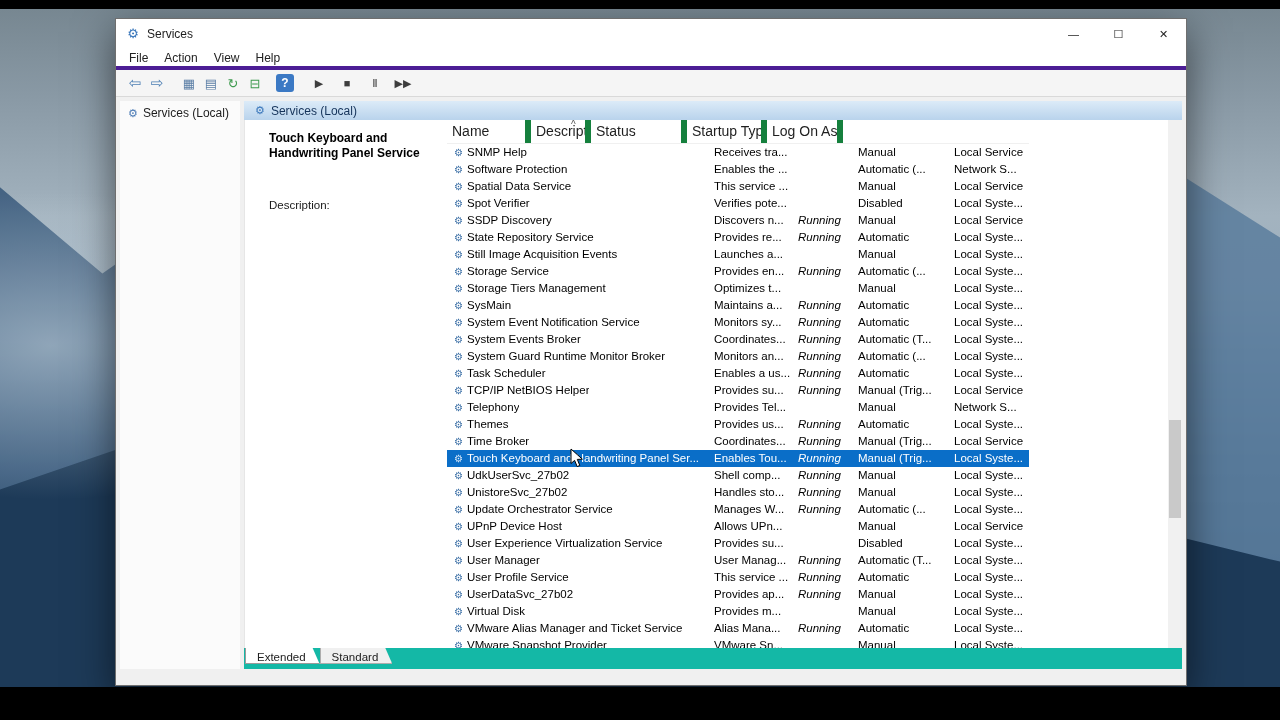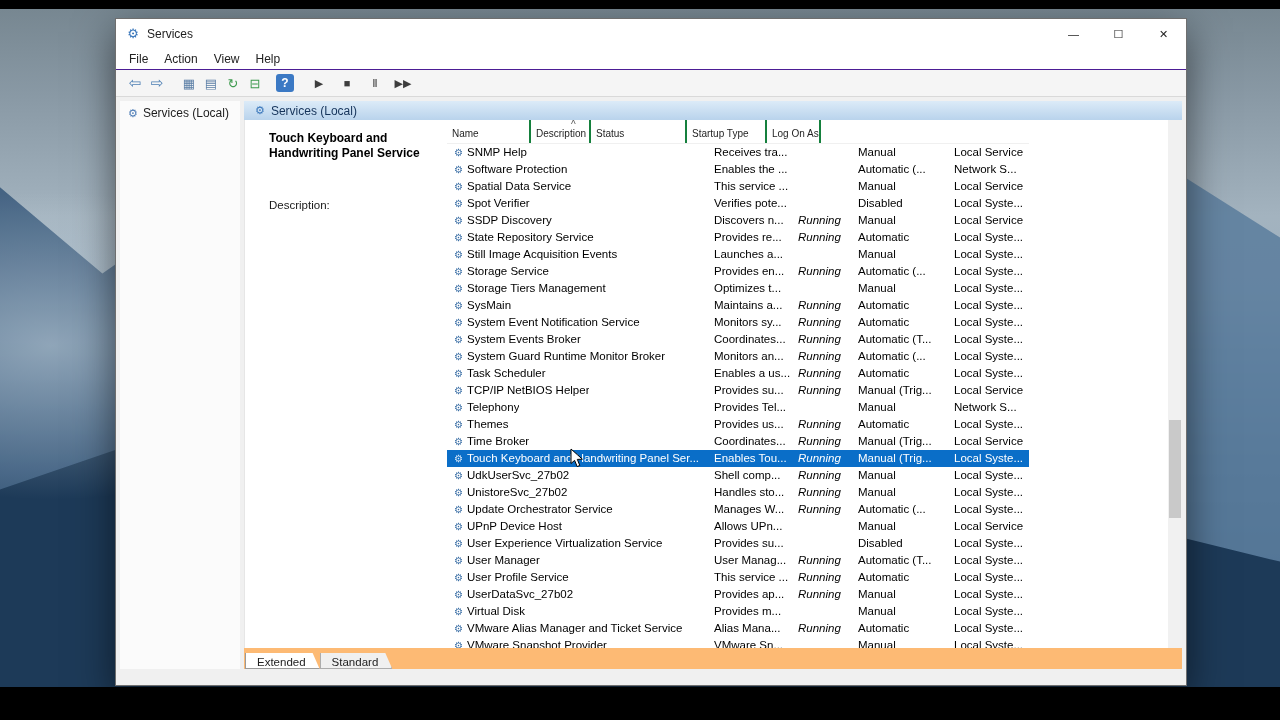--- a/index.html
+++ b/index.html
@@ -31,21 +31,21 @@
 
   .titlebar { height:30px; background:#fff; display:flex; align-items:center; flex:0 0 auto; }
   .app-icon { width:16px; height:16px; margin:0 6px 0 9px; color:#3a77bb; font-size:13px;
     line-height:16px; text-align:center; }
   .title-text { font-size:12px; color:#1d1d1d; }
   .caption-btns { margin-left:auto; display:flex; height:100%; }
   .cap-btn { width:45px; height:100%; display:flex; align-items:center; justify-content:center;
     font-size:11px; color:#222; }
 
   .menubar { height:21px; background:#fff; display:flex; align-items:center; padding-left:5px;
-    flex:0 0 auto; border-bottom:1px solid #4c1d95; }
+    flex:0 0 auto; border-bottom:4px solid #4c1d95; }
   .menu-item { font-size:12px; color:#222; padding:2px 8px; }
 
   .toolbar { height:27px; background:#f5f5f5; border-bottom:1px solid #d9d9d9;
     display:flex; align-items:center; padding-left:8px; flex:0 0 auto; }
   .tb-btn { min-width:22px; height:22px; display:flex; align-items:center; justify-content:center;
     font-size:13px; color:#4a4a4a; padding:0 2px; }
   .tb-btn:nth-child(1), .tb-btn:nth-child(2) { color:#4d7fb3; font-size:15px; }
   .tb-btn:nth-child(2) { margin-right:10px; }
   .tb-btn:nth-child(3), .tb-btn:nth-child(4) { color:#5a7da5; }
   .tb-btn:nth-child(5), .tb-btn:nth-child(6) { color:#3f9b4f; }
@@ -73,42 +73,42 @@
     border-left:1px solid #e6e6e6; }
 
   .detail-pane { width:202px; flex:0 0 auto; padding:11px 6px 10px 24px; }
   .detail-title { font-size:12px; font-weight:bold; color:#000; line-height:1.25; }
   .detail-desc-label { margin-top:38px; font-size:11.5px; color:#1a1a1a; }
   .detail-desc { margin-top:2px; font-size:11.5px; color:#1a1a1a; line-height:1.3; width:172px; }
 
   .list-pane { flex:1; min-width:0; position:relative; padding-right:14px; overflow:hidden; }
   .header-row { display:flex; height:24px; position:relative; border-bottom:1px solid #f0f0f0;
     width:582px; }
-  .hcell { font-size:10px; color:#1f1f1f; border-right:2px solid #15803d;
+  .hcell { font-size:14px; color:#1f1f1f; border-right:6px solid #15803d;
     display:flex; align-items:flex-end; padding:0 0 4px 5px; white-space:nowrap; overflow:hidden; }
   .hcell:nth-child(1){ width:262px; } .hcell:nth-child(2){ width:84px; }
   .hcell:nth-child(3){ width:60px; } .hcell:nth-child(4){ width:96px; }
   .hcell:nth-child(5){ width:80px; }
   .sort-caret { position:absolute; top:-1px; left:124px; font-size:10px; color:#555; }
 
   .rows { width:582px; }
   .row { display:flex; height:17px; line-height:17px; font-size:11.5px; color:#000; }
   .row .cell { white-space:nowrap; overflow:hidden; padding-left:5px; }
   .row .cell:nth-child(1){ width:262px; display:flex; align-items:center; gap:4px; padding-left:7px; }
   .row .cell:nth-child(2){ width:84px; } .row .cell:nth-child(3){ width:60px;font-style:italic; }
   .row .cell:nth-child(4){ width:96px; } .row .cell:nth-child(5){ width:80px; }
   .gear { color:#3a6ea5; font-size:10px; flex:0 0 auto; }
   .ntext { white-space:nowrap; overflow:hidden; }
   .row.selected { background:#0a6ec8; color:#fff; }
   .row.selected .gear { color:#d6e7f8; }
 
   .vscroll { position:absolute; right:0; top:0; bottom:0; width:14px; background:#f1f1f1; }
   .vthumb { position:absolute; left:1px; width:12px; top:300px; height:98px; background:#c9c9c9; }
 
-  .tabstrip { height:21px; flex:0 0 auto; background:#fdba74; display:flex; align-items:flex-end;
+  .tabstrip { height:21px; flex:0 0 auto; background:#14b8a6; display:flex; align-items:flex-start;
     padding-left:1px; }
   .tab { font-size:11.5px; color:#222; padding:3px 13px 0 11px; position:relative;
     background:#f0f0f0; border:1px solid #adadad; border-top:none;
     clip-path:polygon(0 0, calc(100% - 7px) 0, 100% 100%, 0 100%); }
   .tab.active { background:#fff; border-color:#9a9a9a; z-index:2; }
 
   
   .cursor { position:absolute; left:570px; top:448px; z-index:50; pointer-events:none; }
 </style>
 </head>

